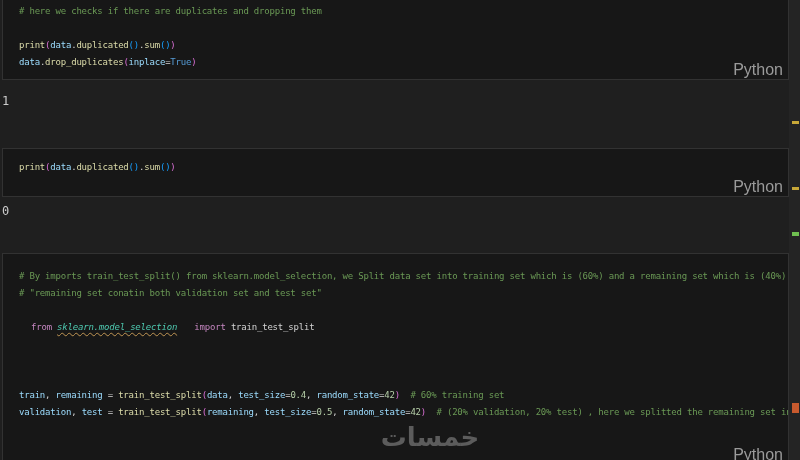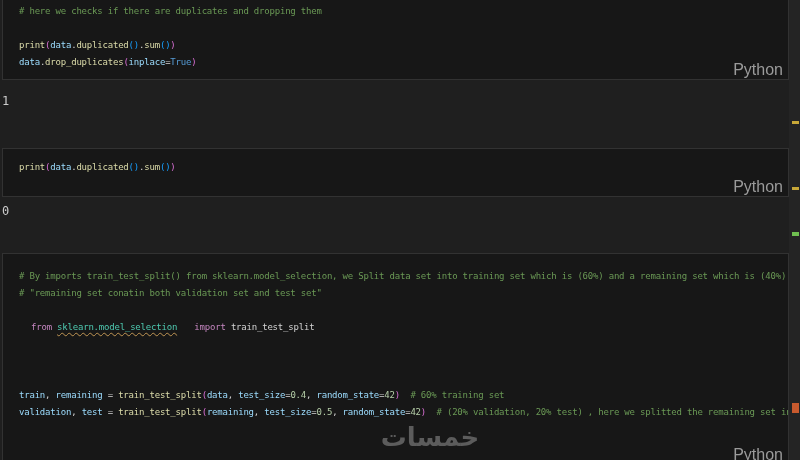--- a/index.html
+++ b/index.html
@@ -57,20 +57,21 @@
   .tk-kw{color:#c586c0;margin-left:12px;}
   .tk-kc{color:#569cd6;}
   .tk-num{color:#b5cea8;}
   .tk-pl{color:#d4d4d4;}
   .tk-b1{color:#da70d6;}
   .tk-b2{color:#179fff;}
   .tk-tyw{
     color:#4ec9b0;
     text-decoration:underline wavy #c09553 1px;
     text-underline-offset:2px;
+    font-style:italic;
   }
 </style>
 </head>
 <body>
 
 <div class="ruler-strip"></div>
 
 <div class="cell cell-1">
   <div class="code"><div class="line"><span class="tk-cm"># here we checks if there are duplicates and dropping them</span></div><div class="line"></div><div class="line"><span class="tk-fn">print</span><span class="tk-b1">(</span><span class="tk-v">data</span><span class="tk-pl">.</span><span class="tk-fn">duplicated</span><span class="tk-b2">(</span><span class="tk-b2">)</span><span class="tk-pl">.</span><span class="tk-fn">sum</span><span class="tk-b2">(</span><span class="tk-b2">)</span><span class="tk-b1">)</span></div><div class="line"><span class="tk-v">data</span><span class="tk-pl">.</span><span class="tk-fn">drop_duplicates</span><span class="tk-b1">(</span><span class="tk-v">inplace</span><span class="tk-pl">=</span><span class="tk-kc">True</span><span class="tk-b1">)</span></div></div>
   <div class="lang">Python</div>

